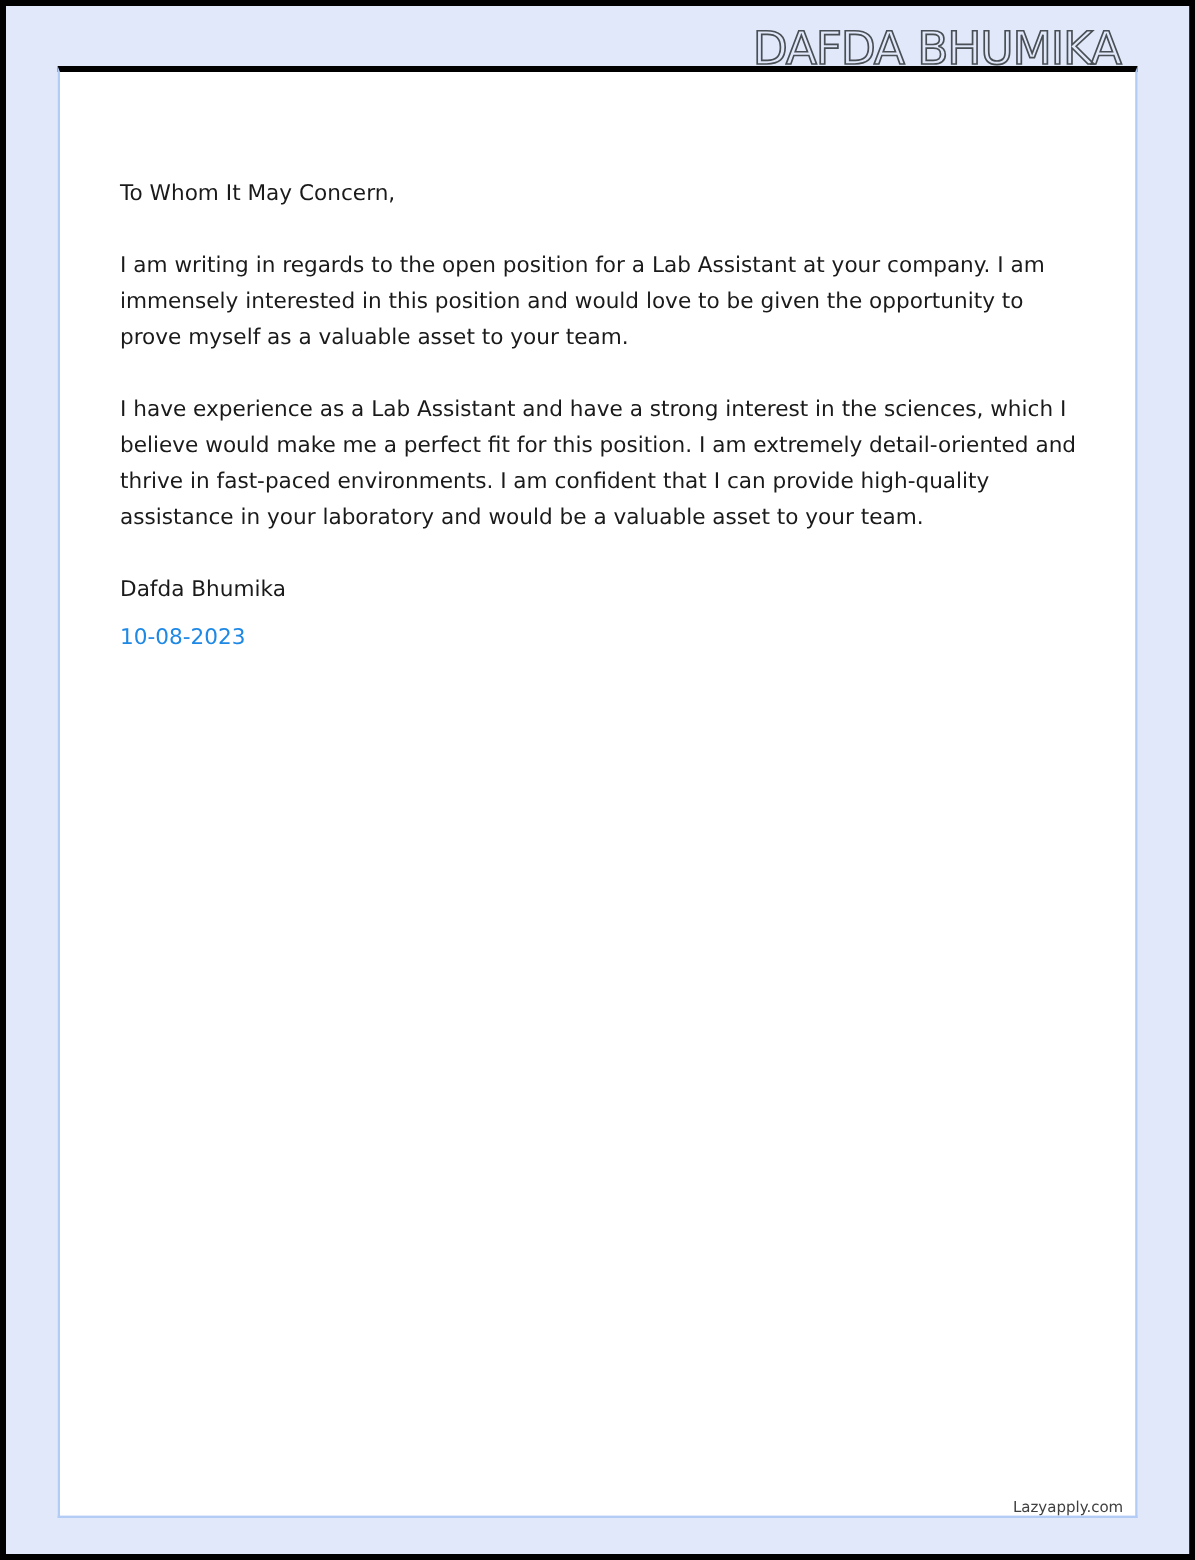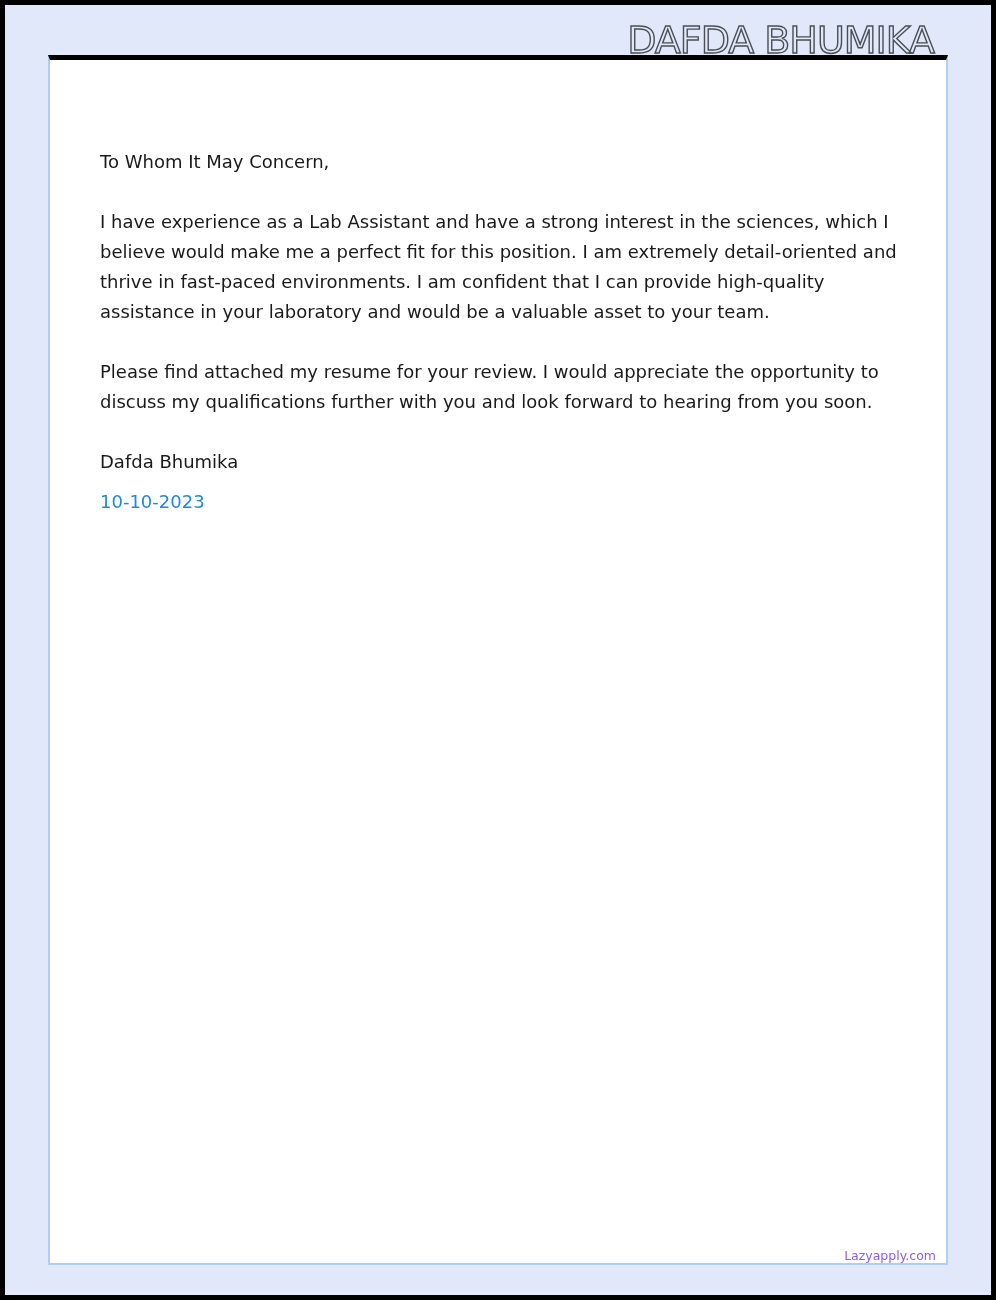--- a/index.html
+++ b/index.html
@@ -47,30 +47,30 @@
     margin-top: 45px;
   }
   .letter p { margin: 0 0 30px 0; }
   .letter p.sig { margin-bottom: 10px; }
   .date { color: #1e88e5; margin: 0; }
   .footer {
     position: absolute;
     right: 10px;
     bottom: 0px;
     font-size: 12.5px;
-    color: #8b5cf6;
+    color: #404040;
   }
 </style>
 </head>
 <body>
 
 <div class="name-header">DAFDA BHUMIKA</div>
 
 <div class="page">
   <div class="letter">
     <p>To Whom It May Concern,</p>
+    <p>I am writing in regards to the open position for a Lab Assistant at your company. I am immensely interested in this position and would love to be given the opportunity to prove myself as a valuable asset to your team.</p>
     <p>I have experience as a Lab Assistant and have a strong interest in the sciences, which I believe would make me a perfect fit for this position. I am extremely detail-oriented and thrive in fast-paced environments. I am confident that I can provide high-quality assistance in your laboratory and would be a valuable asset to your team.</p>
-    <p>Please find attached my resume for your review. I would appreciate the opportunity to discuss my qualifications further with you and look forward to hearing from you soon.</p>
     <p class="sig">Dafda Bhumika</p>
-    <p class="date">10-10-2023</p>
+    <p class="date">10-08-2023</p>
   </div>
   <div class="footer">Lazyapply.com</div>
 </div>
 
 </body></html>

